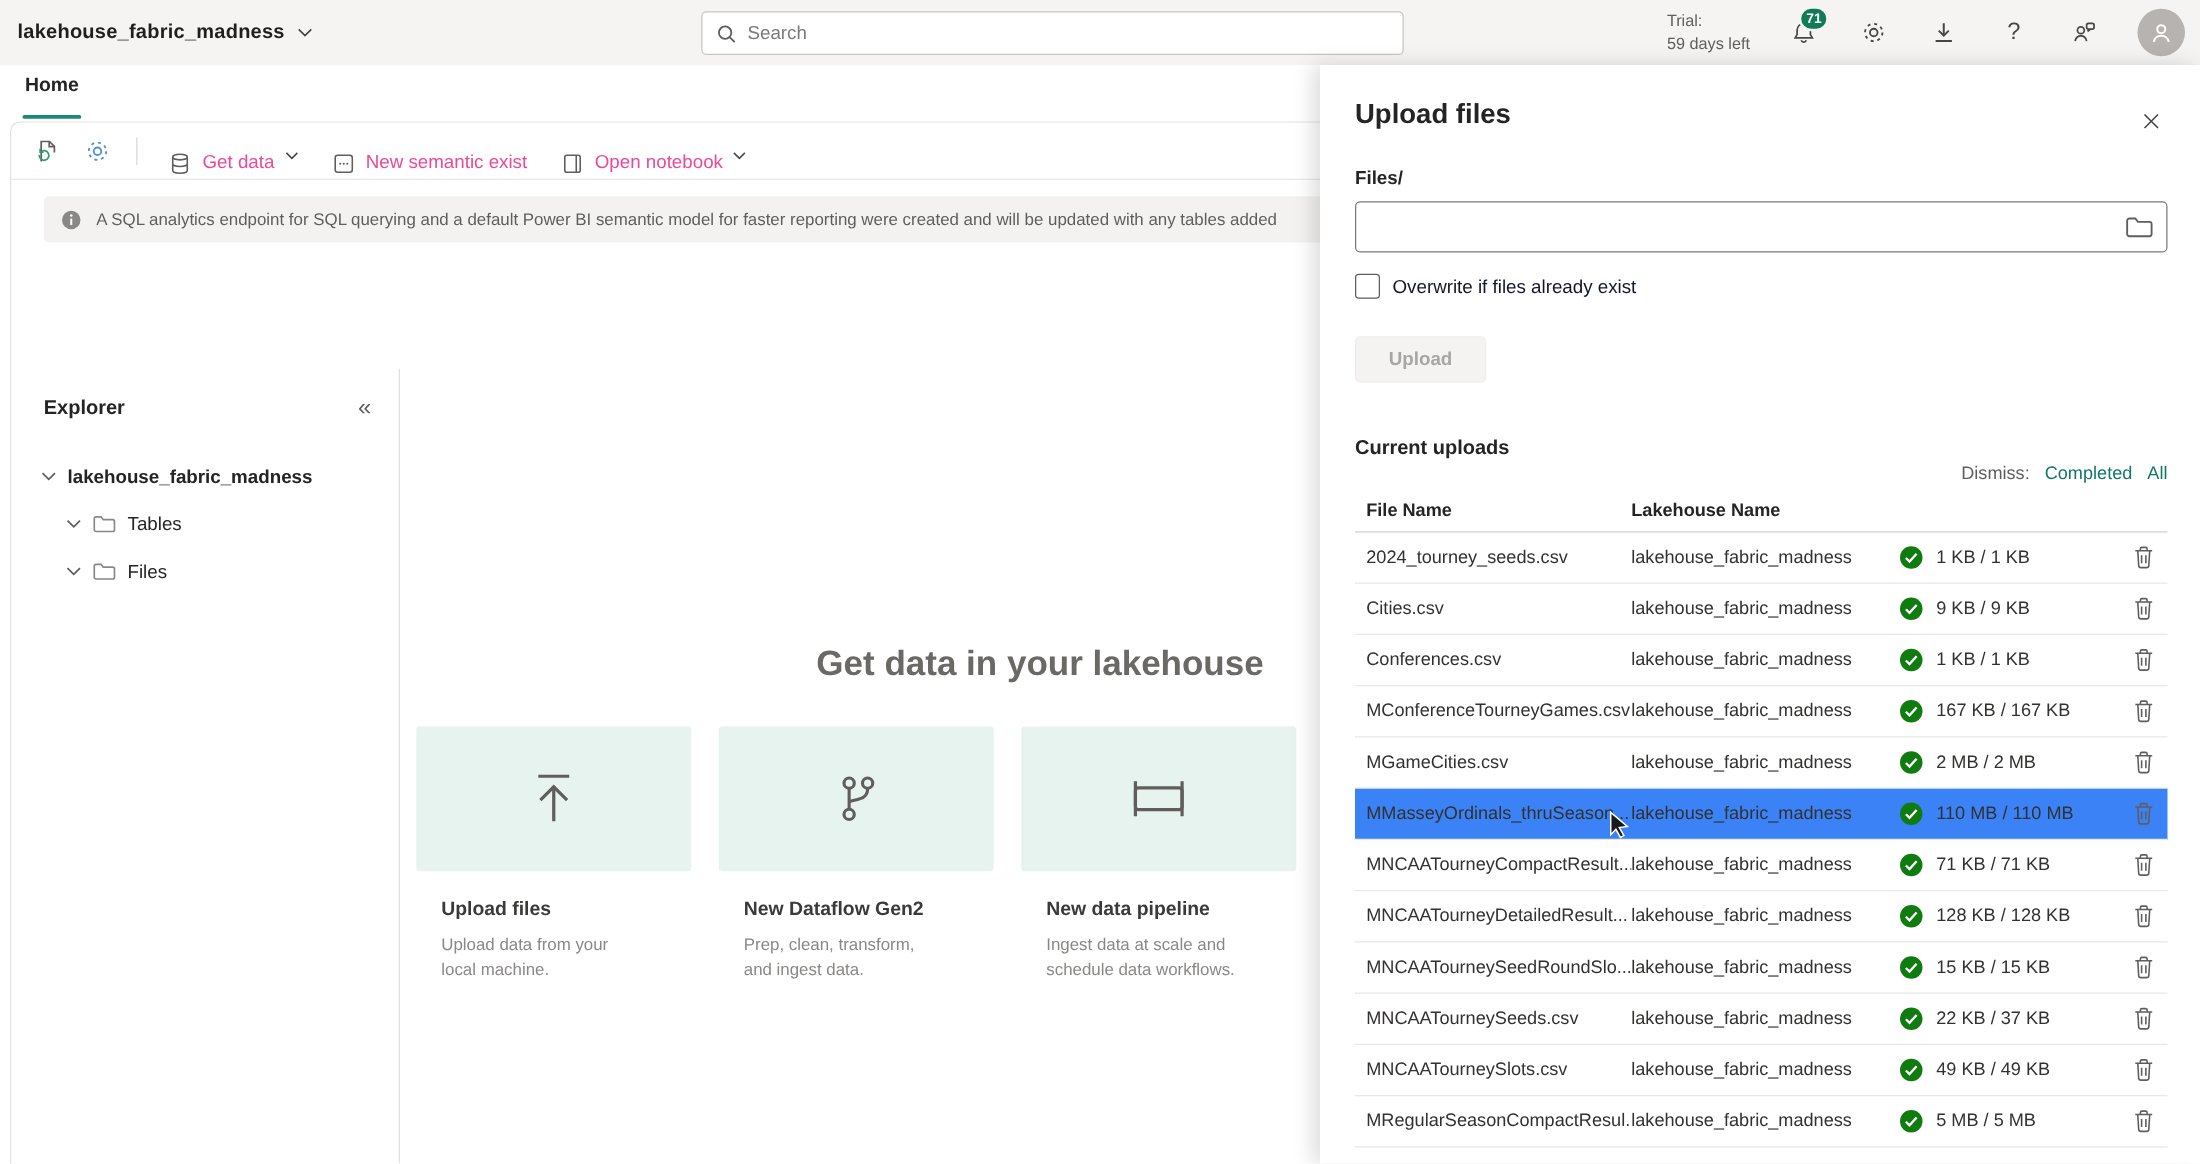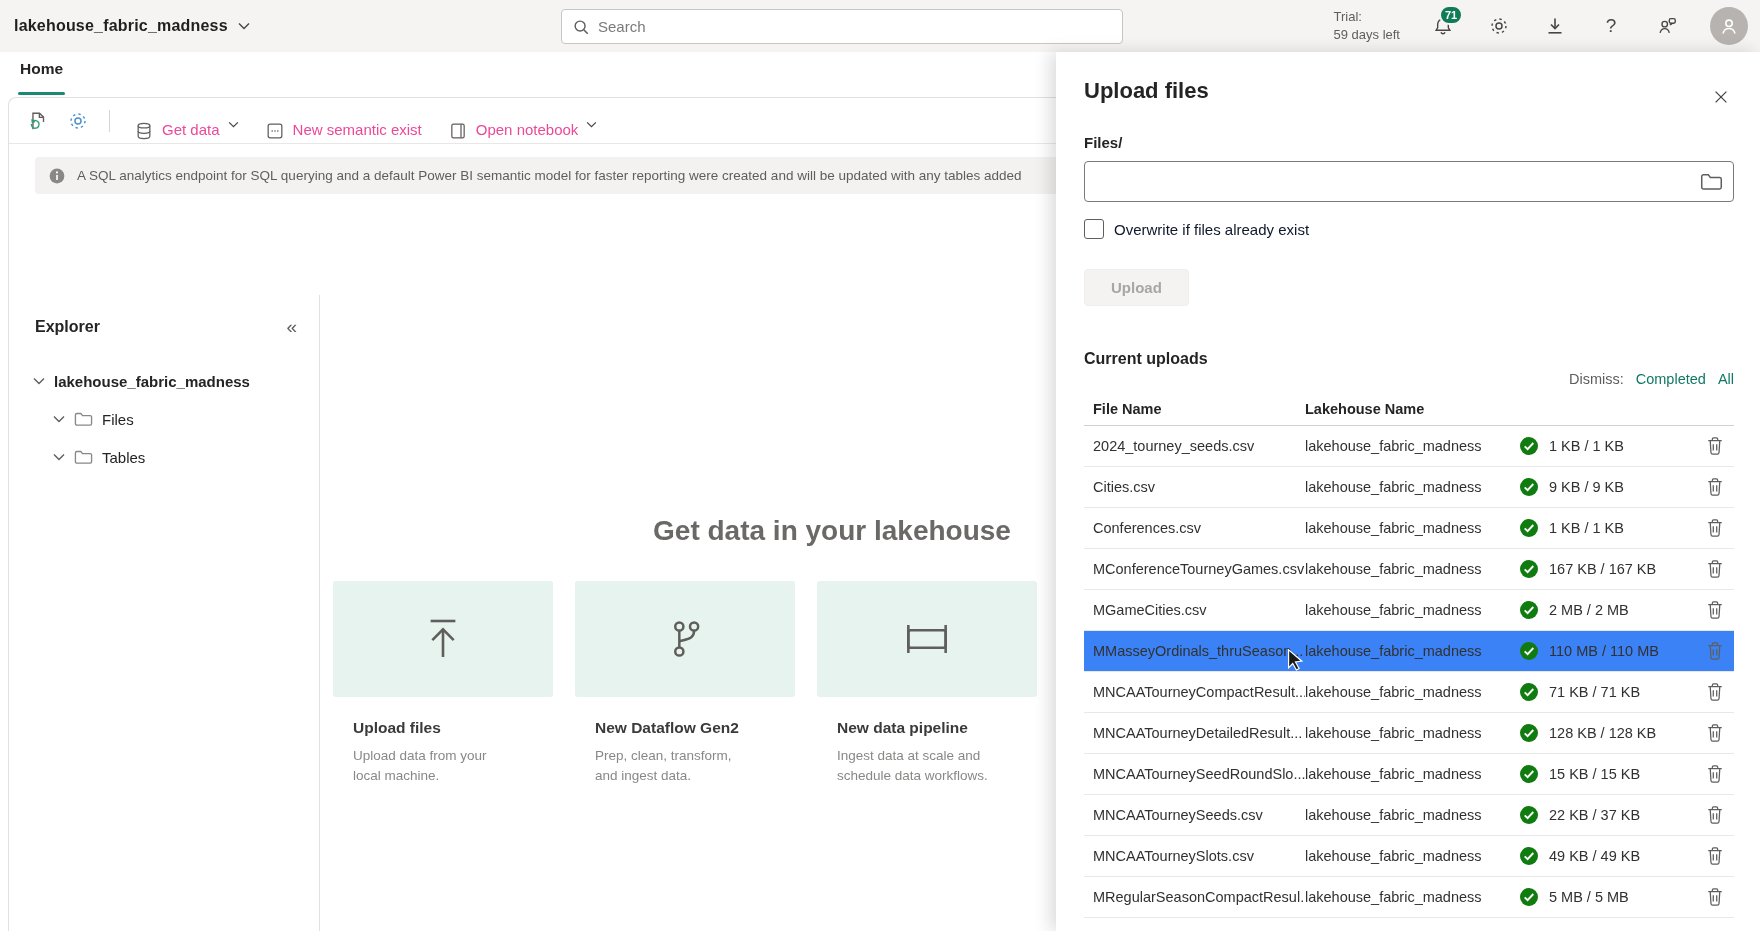--- a/index.html
+++ b/index.html
@@ -314,34 +314,34 @@
           <span class="chev">
             <svg width="12" height="8" viewBox="0 0 12 8">
                 <path d="M1 1.5 L6 6.5 L11 1.5" fill="none" stroke="#605e5c" stroke-width="1.4"></path>
               </svg>
           </span>
           <span>
             <svg width="19" height="16" viewBox="0 0 20 16" fill="none" stroke="#8a8886" stroke-width="1.4">
                 <path d="M1.5 13V3.7c0-.8.7-1.5 1.5-1.5h4.2L9 4.5h8c.8 0 1.5.7 1.5 1.5v7c0 .8-.7 1.5-1.5 1.5H3c-.8 0-1.5-.7-1.5-1.5z"></path>
               </svg>
           </span>
-          <span>Files</span>
+          <span>Tables</span>
         </div>
         <div class="tree-row child">
           <span class="chev">
             <svg width="12" height="8" viewBox="0 0 12 8">
                 <path d="M1 1.5 L6 6.5 L11 1.5" fill="none" stroke="#605e5c" stroke-width="1.4"></path>
               </svg>
           </span>
           <span>
             <svg width="19" height="16" viewBox="0 0 20 16" fill="none" stroke="#8a8886" stroke-width="1.4">
                 <path d="M1.5 13V3.7c0-.8.7-1.5 1.5-1.5h4.2L9 4.5h8c.8 0 1.5.7 1.5 1.5v7c0 .8-.7 1.5-1.5 1.5H3c-.8 0-1.5-.7-1.5-1.5z"></path>
               </svg>
           </span>
-          <span>Tables</span>
+          <span>Files</span>
         </div>
       </div>
     </div>
 
     <div class="main">
       <div class="main-heading">Get data in your lakehouse</div>
       <div class="cards">
         <div class="card">
           <div class="card-img">
             <span>

